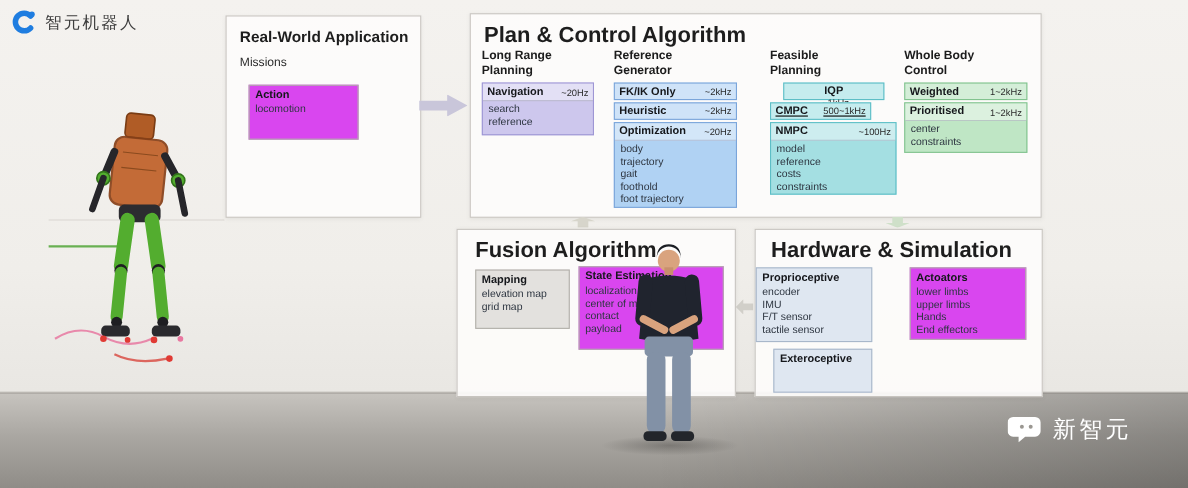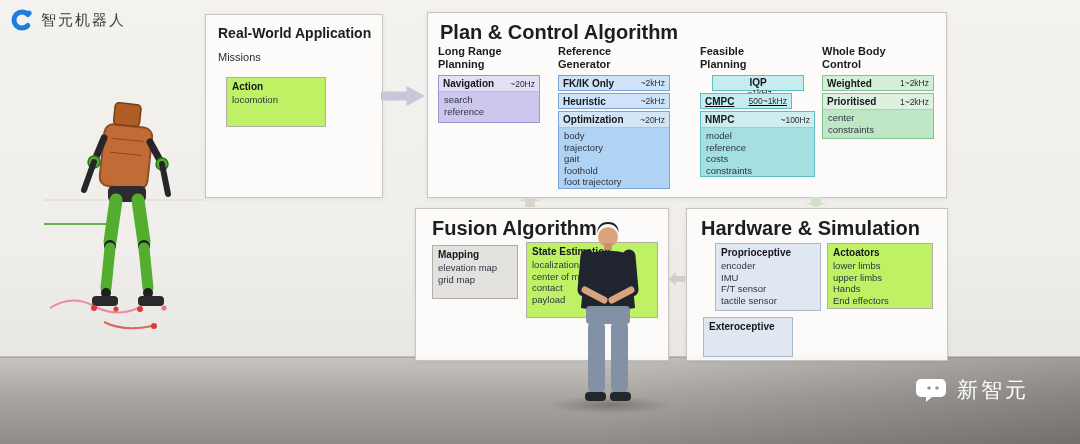--- a/index.html
+++ b/index.html
@@ -33,21 +33,21 @@
   .rowblk{display:flex;justify-content:space-between;align-items:center;padding:1px 4px;height:16px;}
 
   .purple{background:#cdc7ed;border-color:#9e96d4;}
   .blue{background:#b0d2f3;border-color:#7aa5da;}
   .blue-row{background:#cfe3f8;border-color:#7aa5da;}
   .teal{background:#a4dfe2;border-color:#5dbec6;}
   .teal-row{background:#c5ecee;border-color:#5dbec6;}
   .green{background:#bfe6c5;border-color:#82c38f;}
   .green-row{background:#d4eed8;border-color:#82c38f;}
   .graybx{background:#e3e1de;border-color:#b1aea9;}
-  .whitebx{background:#bef264;border-color:#b1aea9;}
+  .whitebx{background:#d946ef;border-color:#b1aea9;}
   .bluegray{background:#dfe7f1;border-color:#a8b7ca;}
 
   .arrow{position:absolute;}
   .a-right{clip-path:polygon(0 28%,58% 28%,58% 0,100% 50%,58% 100%,58% 72%,0 72%);}
   .a-up{clip-path:polygon(50% 0,100% 42%,72% 42%,72% 100%,28% 100%,28% 42%,0 42%);}
   .a-down{clip-path:polygon(28% 0,72% 0,72% 58%,100% 58%,50% 100%,0 58%,28% 58%);}
   .a-left{clip-path:polygon(100% 28%,42% 28%,42% 0,0 50%,42% 100%,42% 72%,100% 72%);}
 
   .person{position:absolute;left:540px;top:220px;}
   .person-shadow{position:absolute;left:546px;top:396px;width:126px;height:18px;border-radius:50%;
@@ -224,21 +224,21 @@
         <div>localization</div>
         <div>center of mass</div>
         <div>contact</div>
         <div>payload</div>
       </div>
     </div>
   </div>
 
   <div class="panel" style="left:686px;top:208px;width:260px;height:151px;">
     <div class="panel-title" style="left:14px;top:8px;">Hardware &amp; Simulation</div>
-    <div class="blk bluegray" style="left:28px;top:34px;width:106px;height:68px;">
+    <div class="blk bluegray" style="left:0;top:34px;width:106px;height:68px;">
       <div class="hd plain">
           <span class="bname">Proprioceptive</span>
         </div>
       <div class="items">
         <div>encoder</div>
         <div>IMU</div>
         <div>F/T sensor</div>
         <div>tactile sensor</div>
       </div>
     </div>

